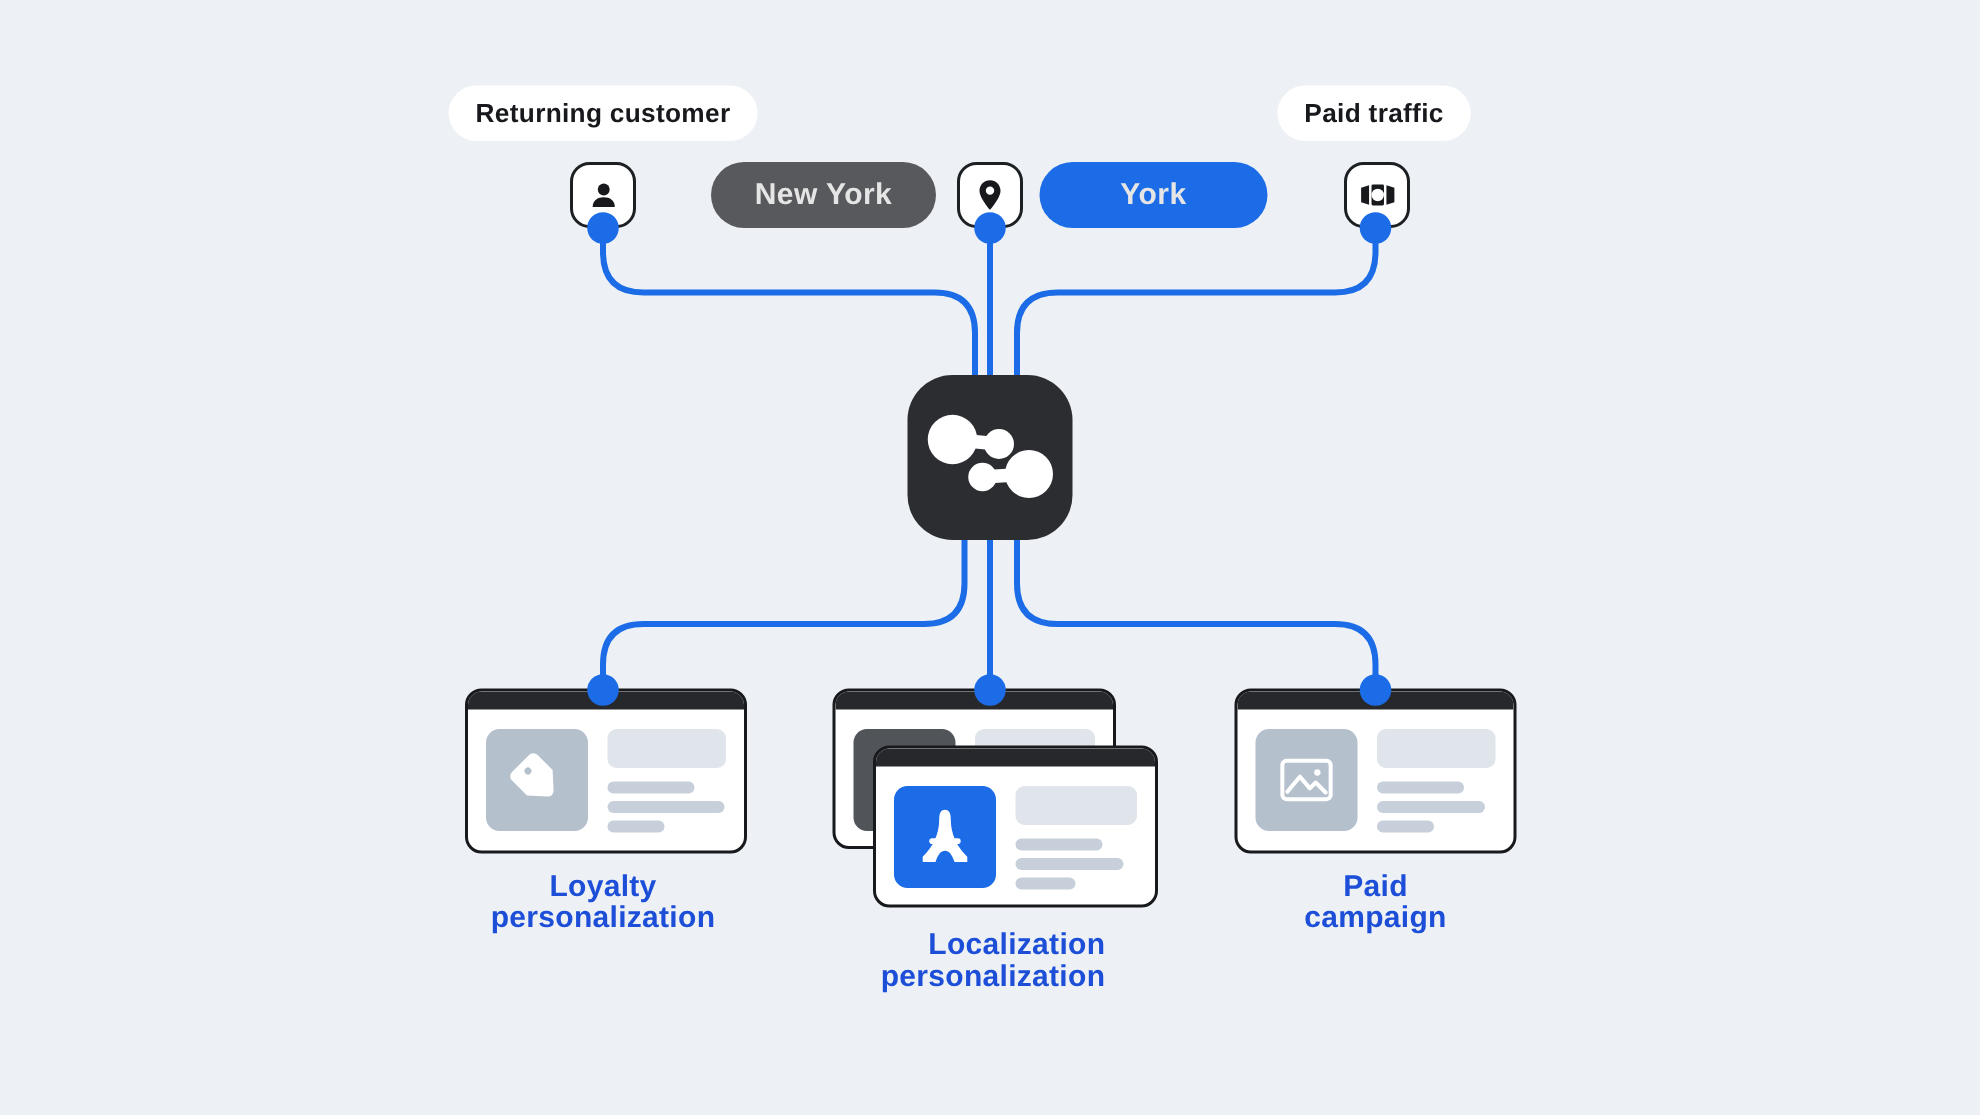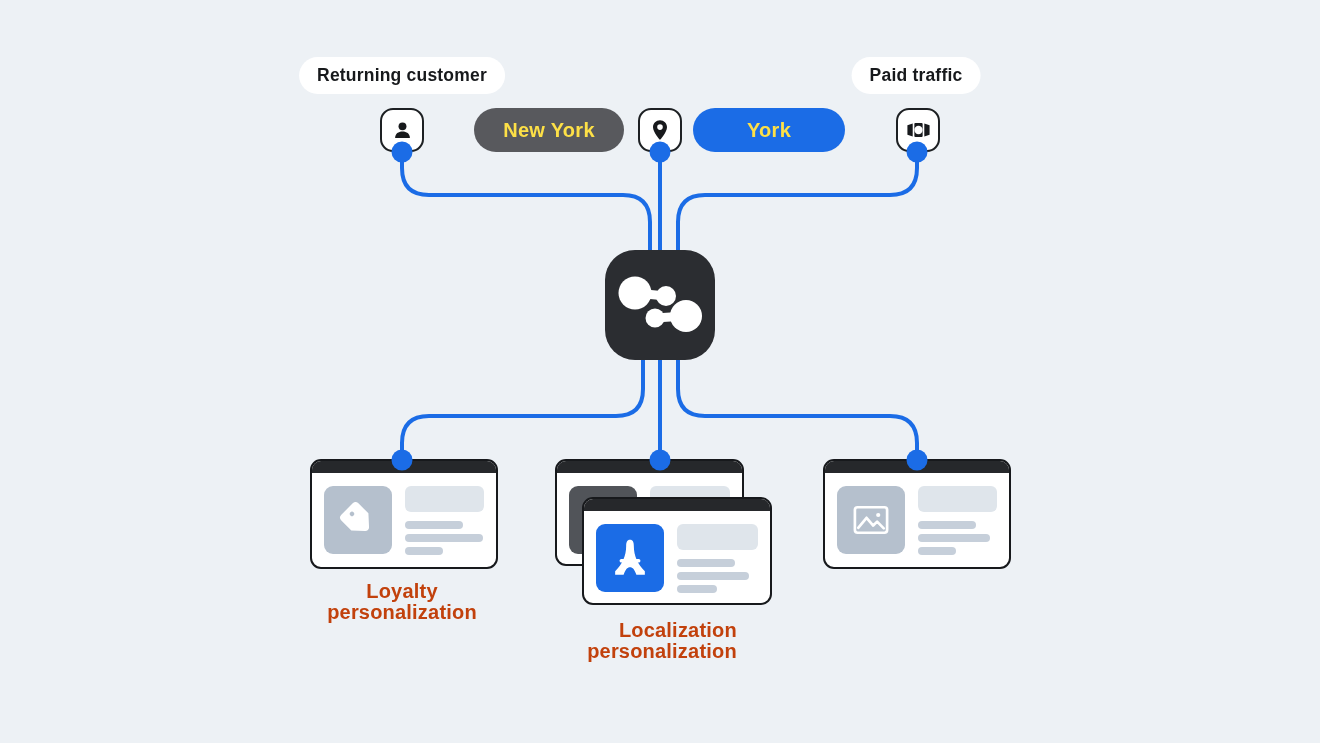--- a/index.html
+++ b/index.html
@@ -36,21 +36,21 @@
 
   
   .icon-chip{
     position:absolute;top:108px;width:44px;height:44px;z-index:2;
     background:#fff;border:2.2px solid #1d2023;border-radius:13px;
     display:flex;align-items:center;justify-content:center;transform:translateX(-50%);
   }
   .city-pill{
     position:absolute;top:108px;height:44px;z-index:2;border-radius:22px;
     display:flex;align-items:center;justify-content:center;
-    color:#fde047;font-size:20px;font-weight:700;letter-spacing:.3px;
+    color:#e5e5e5;font-size:20px;font-weight:700;letter-spacing:.3px;
   }
   .city-pill.gray{background:var(--gray-pill);}
   .city-pill.blue{background:var(--accent-blue);}
 
   
   .engine{
     position:absolute;left:605px;top:250px;width:110px;height:110px;z-index:2;
     background:var(--dark);border-radius:30px;display:flex;align-items:center;justify-content:center;
   }
 
@@ -69,21 +69,21 @@
   .col{flex:1;display:flex;flex-direction:column;}
   .block{width:100%;height:26px;border-radius:6px;background:var(--placeholder-light);}
   .line{height:8px;border-radius:4px;background:var(--placeholder-mid);}
   .line.l1{width:58px;margin-top:9px;}
   .line.l2{width:78px;margin-top:5px;}
   .line.l3{width:38px;margin-top:5px;}
 
   
   .caption{
     position:absolute;z-index:2;transform:translateX(-50%);
-    text-align:center;font-size:20px;line-height:21px;font-weight:600;color:#c2410c;letter-spacing:.2px;
+    text-align:center;font-size:20px;line-height:21px;font-weight:600;color:#1d4ed8;letter-spacing:.2px;
   }
 </style>
 </head>
 <body>
 
 <div class="canvas">
 
   <svg class="wires" width="1320" height="743" viewBox="0 0 1320 743">
     <path d="M402,152 L402,168 Q402,195 429,195 L623,195 Q650,195 650,222 L650,258"></path>
     <path d="M660,152 L660,258"></path>
@@ -210,20 +210,24 @@
   </div>
 
   <div class="caption" style="left:402px;top:581px;">
     <div>Loyalty</div>
     <div>personalization</div>
   </div>
   <div class="caption" style="left:662px;top:620px;text-align:right;">
     <div>Localization</div>
     <div>personalization</div>
   </div>
+  <div class="caption" style="left:917px;top:581px;">
+    <div>Paid</div>
+    <div>campaign</div>
+  </div>
 
   <svg class="dots" width="1320" height="743" viewBox="0 0 1320 743">
     <circle cx="402" cy="152" r="10.5"></circle>
     <circle cx="660" cy="152" r="10.5"></circle>
     <circle cx="917" cy="152" r="10.5"></circle>
     <circle cx="402" cy="460" r="10.5"></circle>
     <circle cx="660" cy="460" r="10.5"></circle>
     <circle cx="917" cy="460" r="10.5"></circle>
   </svg>
 

